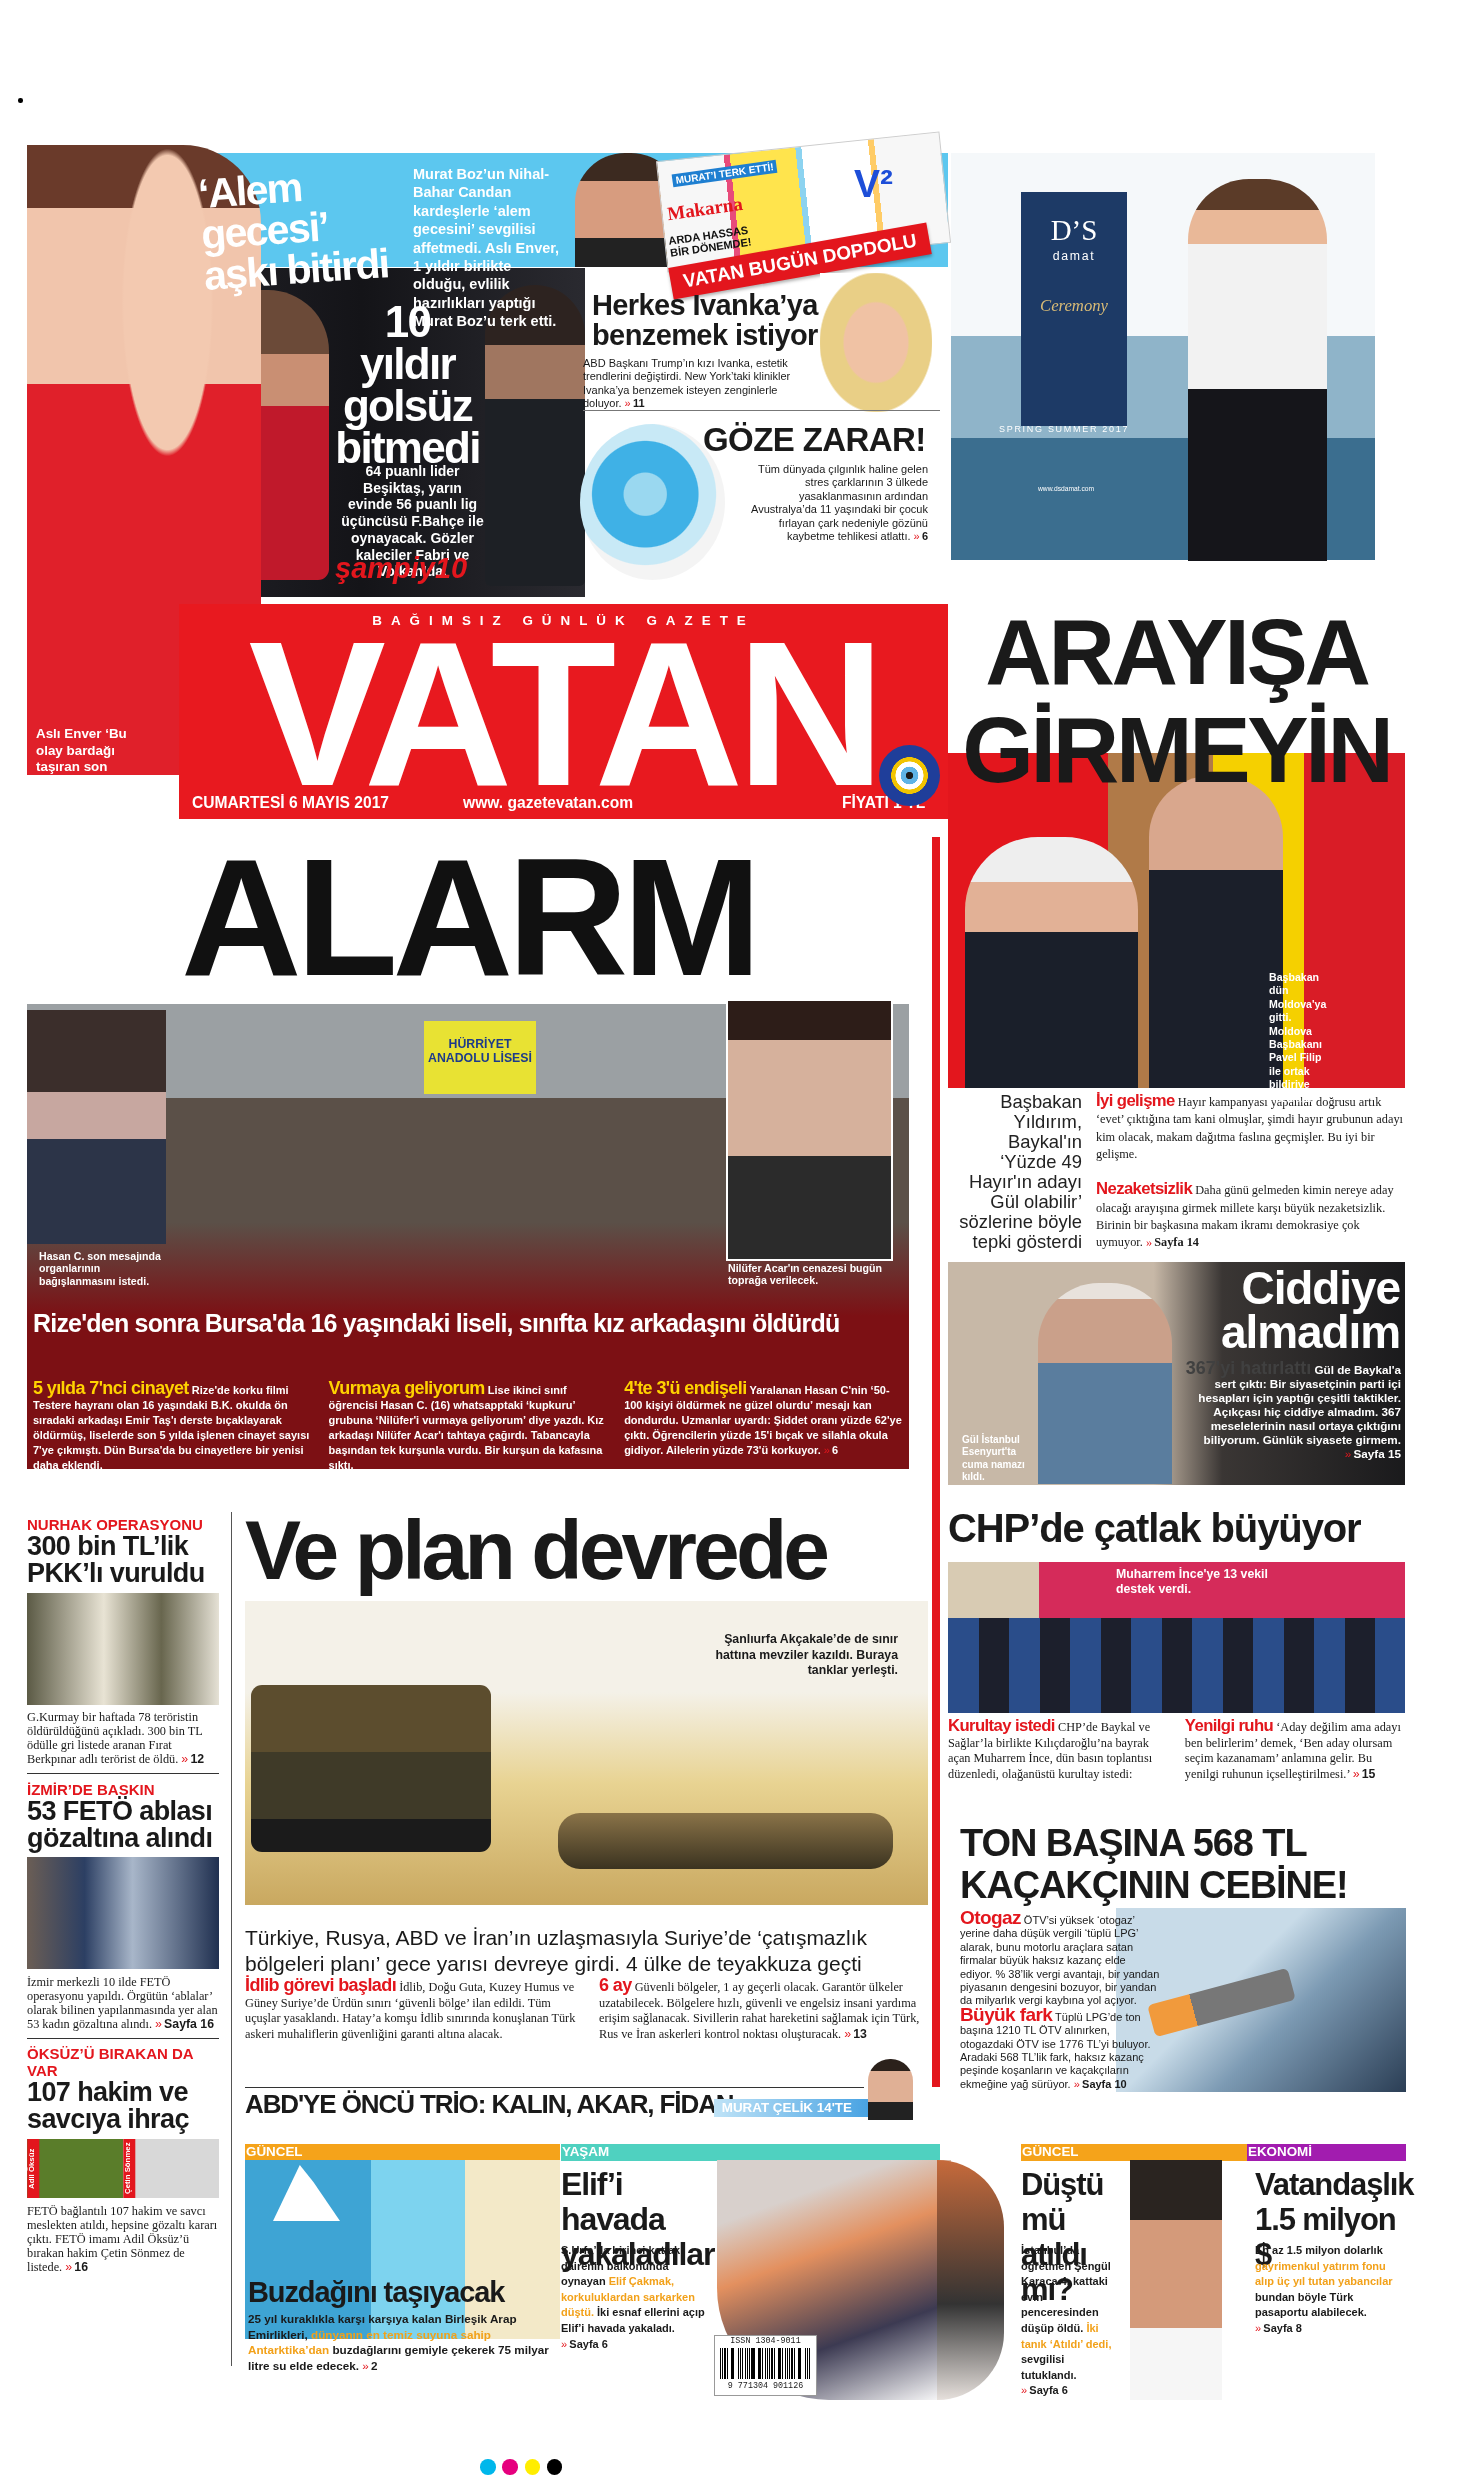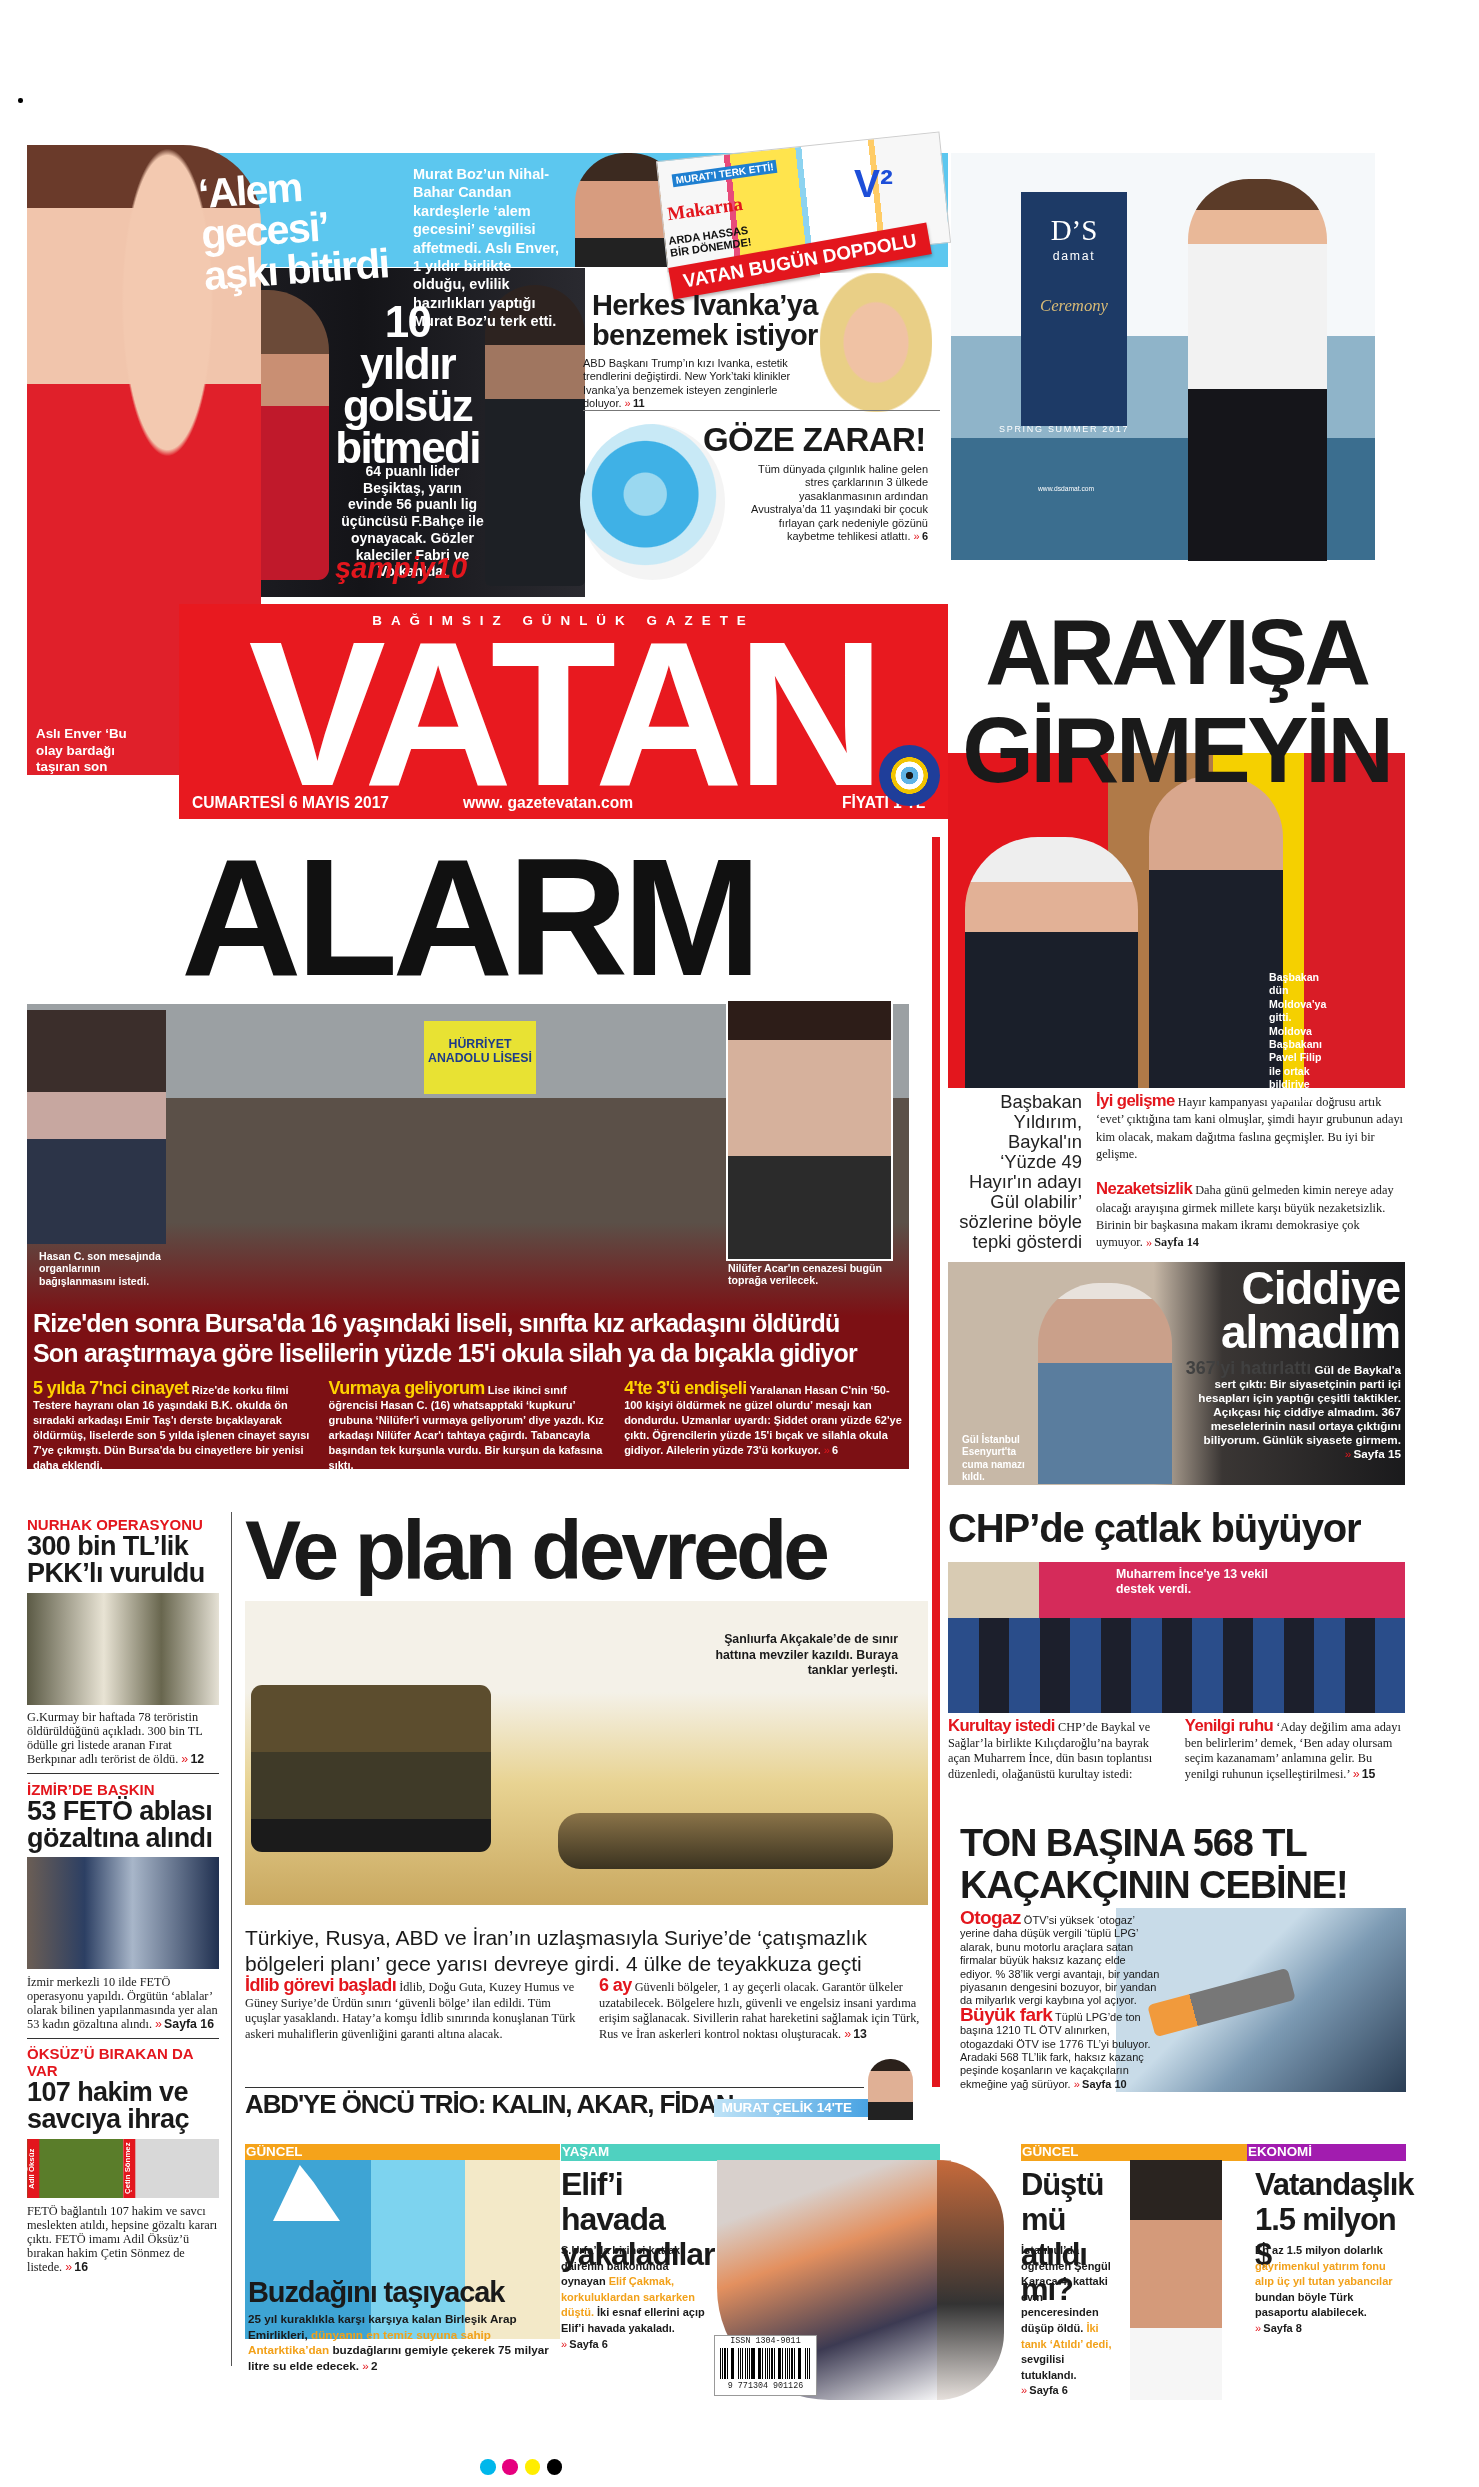--- a/index.html
+++ b/index.html
@@ -227,21 +227,20 @@
 <div class="abs alarm-title"></div>
 <div class="abs alarm-text">ALARM ZİLİ</div>
 <div class="abs alarm-photo"></div>
 <div class="abs school-sign">HÜRRİYET ANADOLU LİSESİ</div>
 <div class="abs hasan-photo"></div>
 <div class="abs nilufer-photo"></div>
 <div class="abs hasan-caption">Hasan C. son mesajında organlarının bağışlanmasını istedi.</div>
 <div class="abs nilufer-caption">Nilüfer Acar'ın cenazesi bugün toprağa verilecek.</div>
 <div class="abs alarm-h1">
   <div>Rize'den sonra Bursa'da 16 yaşındaki liseli, sınıfta kız arkadaşını öldürdü</div>
-  <div>Son araştırmaya göre liselilerin yüzde 15'i okula silah ya da bıçakla gidiyor</div>
 </div>
 <div class="abs alarm-cols">
   <div class="alarm-col"><span class="kicker">5 yılda 7'nci cinayet</span> <span>Rize'de korku filmi Testere hayranı olan 16 yaşındaki B.K. okulda ön sıradaki arkadaşı Emir Taş'ı derste bıçaklayarak öldürmüş, liselerde son 5 yılda işlenen cinayet sayısı 7'ye çıkmıştı. Dün Bursa'da bu cinayetlere bir yenisi daha eklendi.</span></div>
   <div class="alarm-col"><span class="kicker">Vurmaya geliyorum</span> <span>Lise ikinci sınıf öğrencisi Hasan C. (16) whatsapptaki ‘kupkuru’ grubuna ‘Nilüfer'i vurmaya geliyorum’ diye yazdı. Kız arkadaşı Nilüfer Acar'ı tahtaya çağırdı. Tabancayla başından tek kurşunla vurdu. Bir kurşun da kafasına sıktı.</span></div>
   <div class="alarm-col"><span class="kicker">4'te 3'ü endişeli</span> <span>Yaralanan Hasan C'nin ‘50-100 kişiyi öldürmek ne güzel olurdu’ mesajı kan dondurdu. Uzmanlar uyardı: Şiddet oranı yüzde 62'ye çıktı. Öğrencilerin yüzde 15'i bıçak ve silahla okula gidiyor. Ailelerin yüzde 73'ü korkuyor.</span> <span class="pg">6</span></div>
 </div>
 
 <div class="abs lcol">
   <div class="k">NURHAK OPERASYONU</div>
   <h2>300 bin TL’lik PKK’lı vuruldu</h2>

